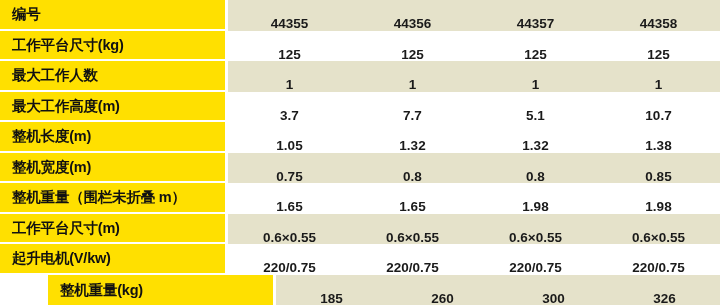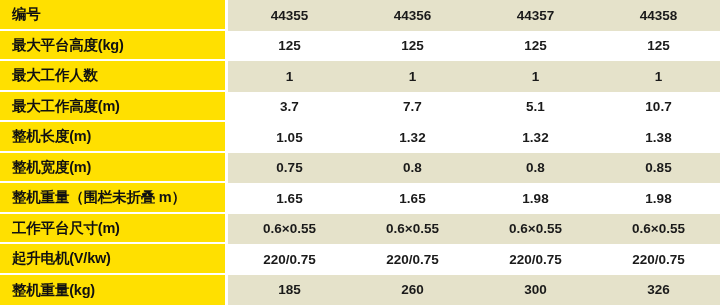--- a/index.html
+++ b/index.html
@@ -36,41 +36,42 @@
     background: #ffe000;
     display: flex;
     align-items: center;
     box-sizing: border-box;
     padding: 0 0 0 12px;
     margin-bottom: 2px;
     overflow: hidden;
   }
   .spec-row:last-child .label-cell {
     margin-bottom: 0;
+    margin-left: 48px;
   }
   .label-text {
     font-size: 14.5px;
     font-weight: bold;
     color: #111111;
     line-height: 1;
     white-space: nowrap;
     letter-spacing: -0.2px;
   }
 
   
   .gutter {
     flex: 0 0 3px;
     background: #ffffff;
   }
 
   
   .data-area {
     flex: 1 1 auto;
     display: flex;
-    align-items: center;
+    align-items: flex-end;
   }
   .data-area.beige { background: #e5e2ca; }
   .data-area.white { background: #ffffff; }
 
   .data-cell {
     flex: 1 1 0;
     display: flex;
     align-items: center;
     justify-content: center;
     font-size: 13.5px;
@@ -91,21 +92,21 @@
       <div class="gutter"></div>
       <div class="data-area beige">
         <div class="data-cell">44355</div>
         <div class="data-cell">44356</div>
         <div class="data-cell">44357</div>
         <div class="data-cell">44358</div>
       </div>
     </div>
     <div class="spec-row">
       <div class="label-cell">
-        <span class="label-text">最大平台高度(kg)</span>
+        <span class="label-text">工作平台尺寸(kg)</span>
       </div>
       <div class="gutter"></div>
       <div class="data-area white">
         <div class="data-cell">125</div>
         <div class="data-cell">125</div>
         <div class="data-cell">125</div>
         <div class="data-cell">125</div>
       </div>
     </div>
     <div class="spec-row">

